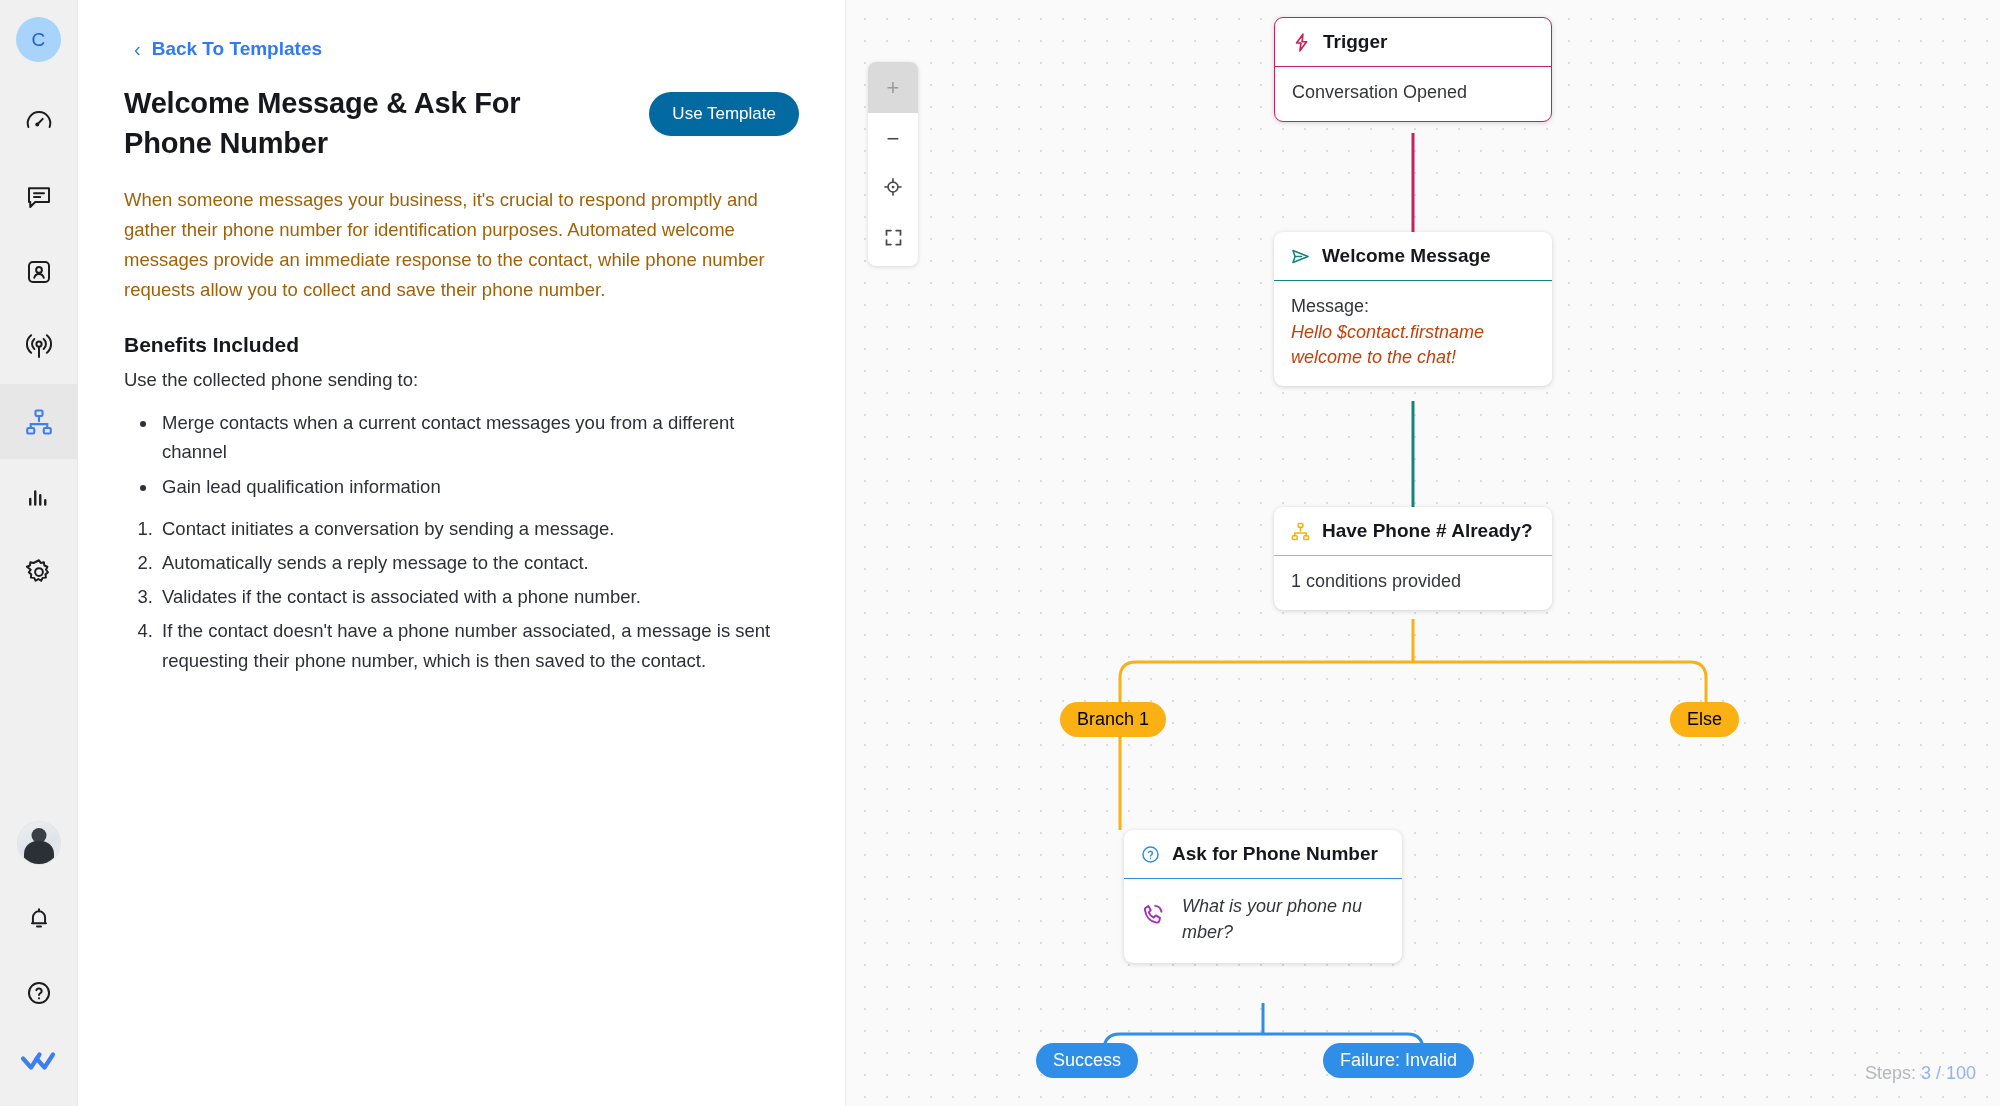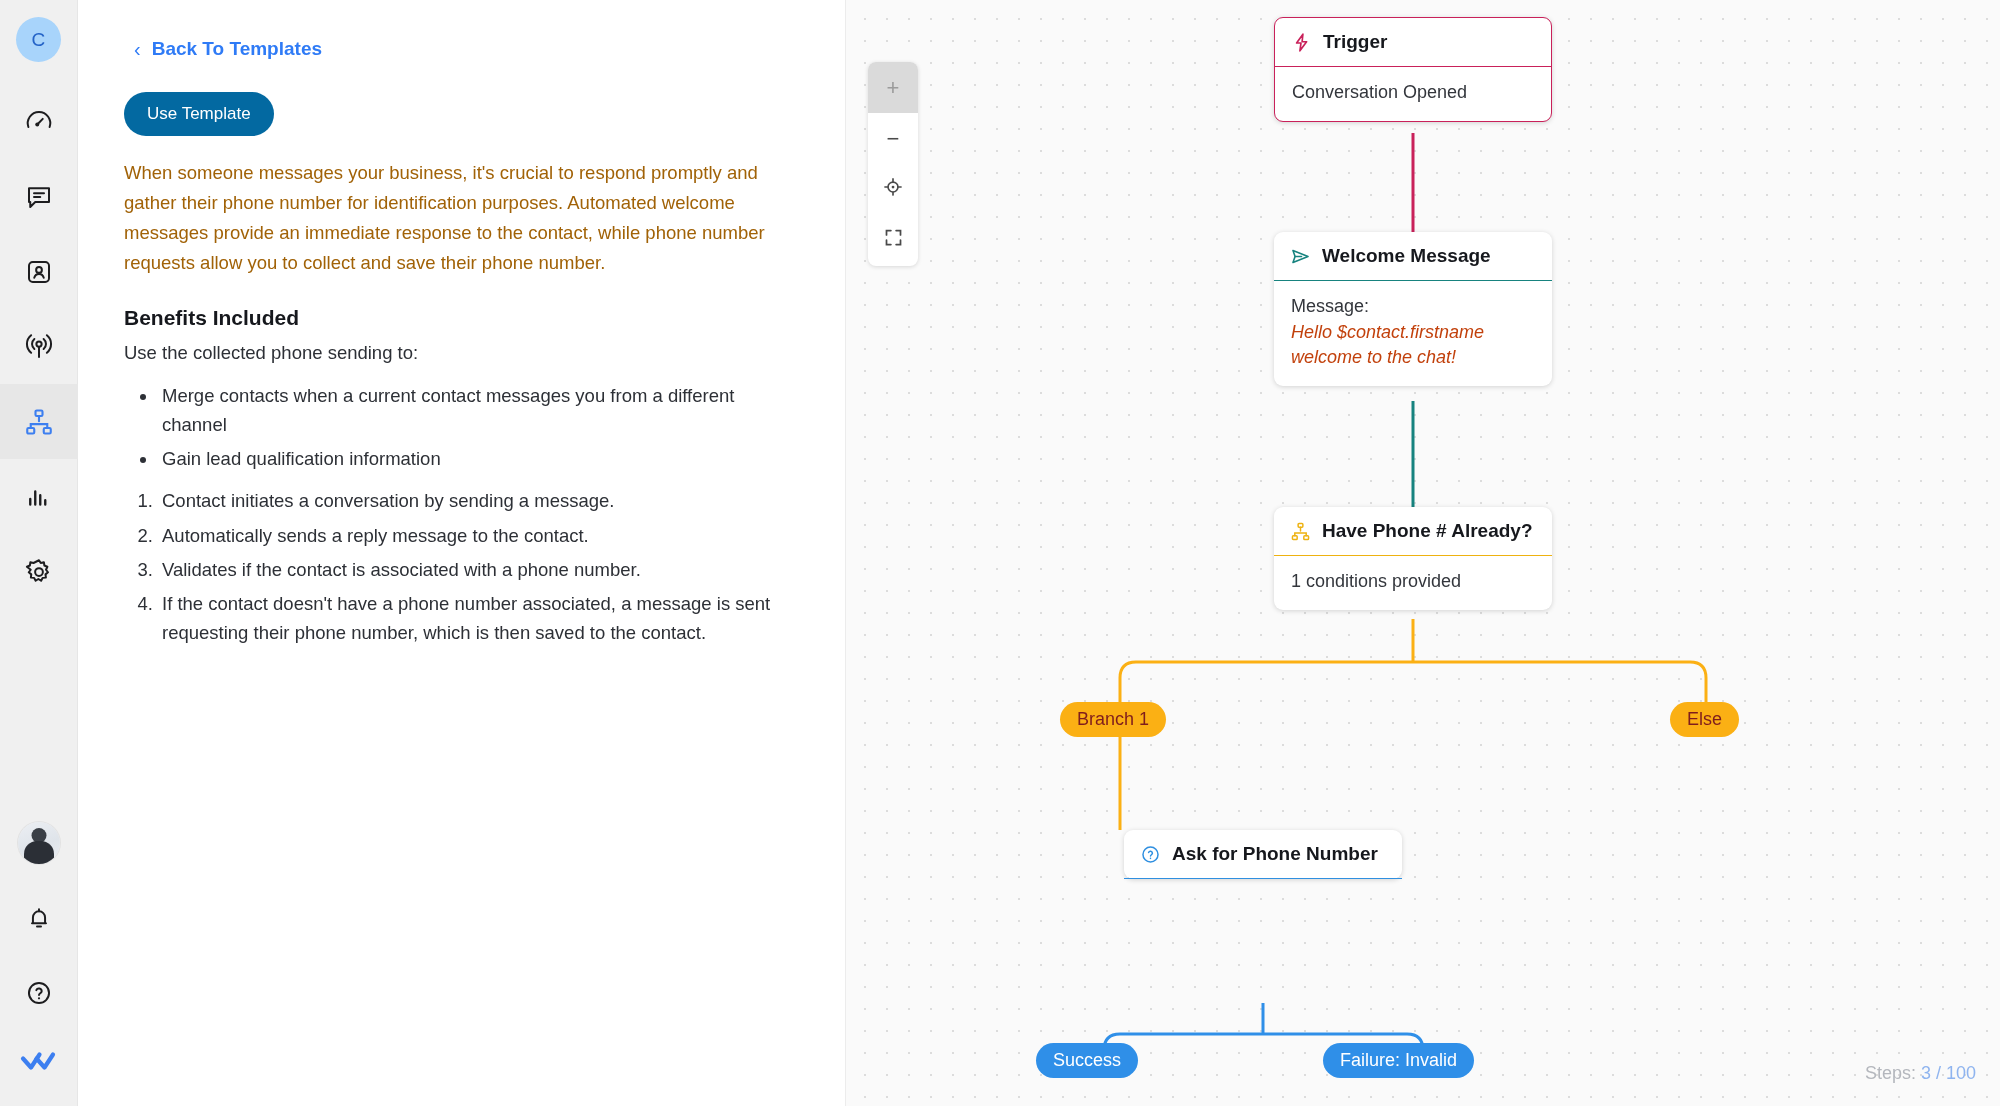--- a/index.html
+++ b/index.html
@@ -145,21 +145,21 @@
   
   #node-ask { left: 278px; top: 830px; width: 278px; }
   #node-ask .node-head { border-bottom: 1.8px solid #2f8fe0; }
   #node-ask .node-body { display: flex; align-items: center; gap: 15px; padding: 14px 16px 18px 16px; }
   #node-ask .ask-text { font-style: italic; color: #33363c; font-size: 18px; line-height: 1.45; }
 
   .pill {
     position: absolute; z-index: 5; border-radius: 22px;
     padding: 7px 17px; font-size: 18px; white-space: nowrap;
   }
-  .pill-amber { background: #fbb014; color: #7f1d1d; text-align: right; }
+  .pill-amber { background: #fbb014; color: #000000; text-align: right; }
   .pill-blue  { background: #2f8fe8; color: #ffffff; }
 
   .steps-counter {
     position: absolute; right: 24px; bottom: 22px;
     font-size: 18px; color: #b4b7bd; z-index: 6;
   }
   .steps-counter .val { color: #8fb4ef; }
 </style>
 </head>
 <body>
@@ -273,20 +273,21 @@
   </div>
 
   <div class="detail">
 
     <div class="back-link">
       <span class="back-chev">‹</span>
       <span>Back To Templates</span>
     </div>
 
     <div class="title-row">
+      <h1 class="page-title">Welcome Message &amp; Ask For Phone Number</h1>
       <button class="use-template">Use Template</button>
     </div>
 
     <p class="intro">When someone messages your business, it's crucial to respond promptly and gather their phone number for identification purposes. Automated welcome messages provide an immediate response to the contact, while phone number requests allow you to collect and save their phone number.</p>
 
     <h2 class="sec-head">Benefits Included</h2>
     <p class="sec-sub">Use the collected phone sending to:</p>
     <ul class="bullets">
       <li>Merge contacts when a current contact messages you from a different channel</li>
       <li>Gain lead qualification information</li>
@@ -384,20 +385,29 @@
       <div class="node-head">
         <span class="ico">
           <svg width="21" height="21" viewBox="0 0 24 24" fill="none" stroke="#2f8fe0" stroke-width="1.7" stroke-linecap="round">
             <circle cx="12" cy="12" r="8.6"></circle>
             <path d="M9.8 9.7a2.3 2.3 0 0 1 4.4.9c0 1.5-2.2 1.8-2.2 3.1"></path>
             <circle cx="12" cy="16.4" r=".9" fill="#2f8fe0" stroke="none"></circle>
           </svg>
         </span>
         <span>Ask for Phone Number</span>
       </div>
+      <div class="node-body">
+        <span class="ico">
+          <svg width="27" height="27" viewBox="0 0 24 24" fill="none" stroke="#a131b8" stroke-width="1.7" stroke-linecap="round" stroke-linejoin="round">
+            <path d="M7.4 3.6 9.6 7.3 7.8 9.2c.8 2 2.4 3.7 4.4 4.6l1.9-1.9 3.7 2.2-.6 2.6c-.3 1.1-1.4 1.8-2.5 1.6C9.2 17.5 5.3 13.2 4.4 7.2c-.2-1.2.5-2.3 1.6-2.7z"></path>
+            <path d="M13.6 3.4c2.8.4 5 2.5 5.5 5.3"></path>
+          </svg>
+        </span>
+        <span class="ask-text">What is your phone nu mber?</span>
+      </div>
     </div>
 
     <div class="pill pill-amber" style="left:214px; top:702px;">Branch 1</div>
     <div class="pill pill-amber" style="left:824px; top:702px;">Else</div>
     <div class="pill pill-blue" style="left:190px; top:1043px;">Success</div>
     <div class="pill pill-blue" style="left:477px; top:1043px;">Failure: Invalid</div>
 
     <div class="steps-counter">
       <span>Steps:</span>
       <span class="val">3 / 100</span>

